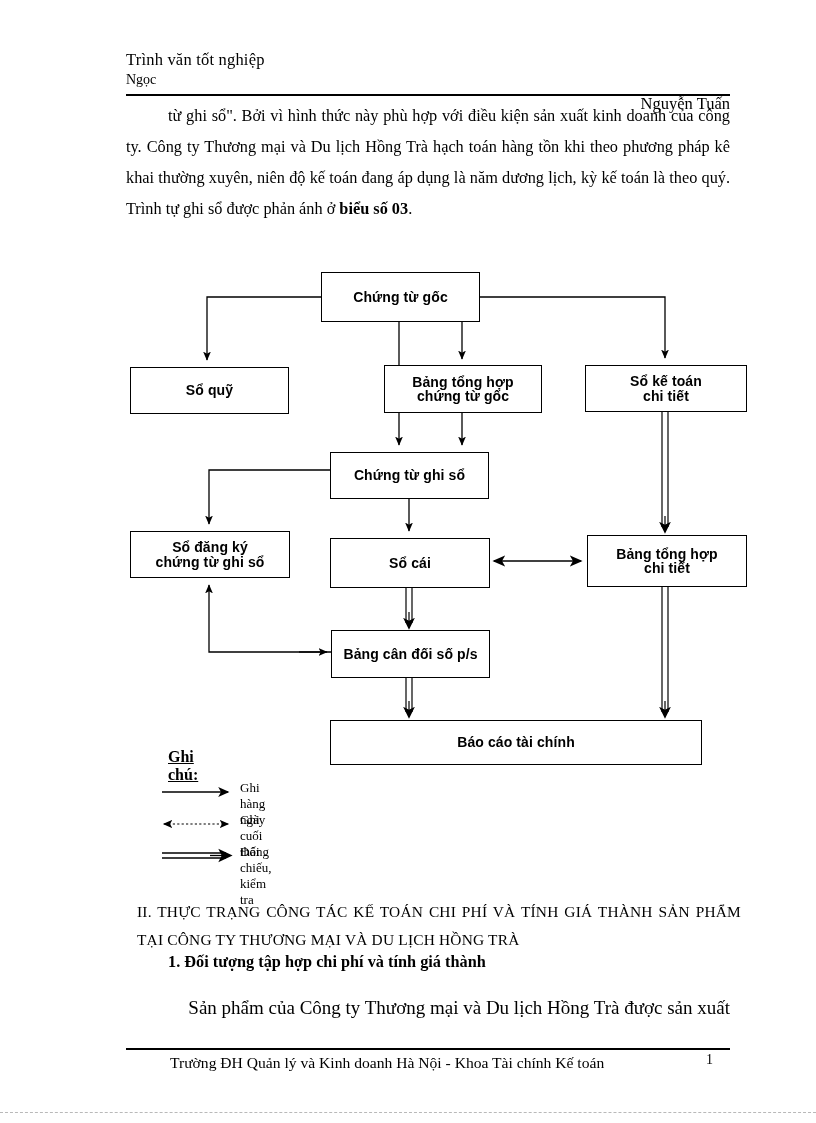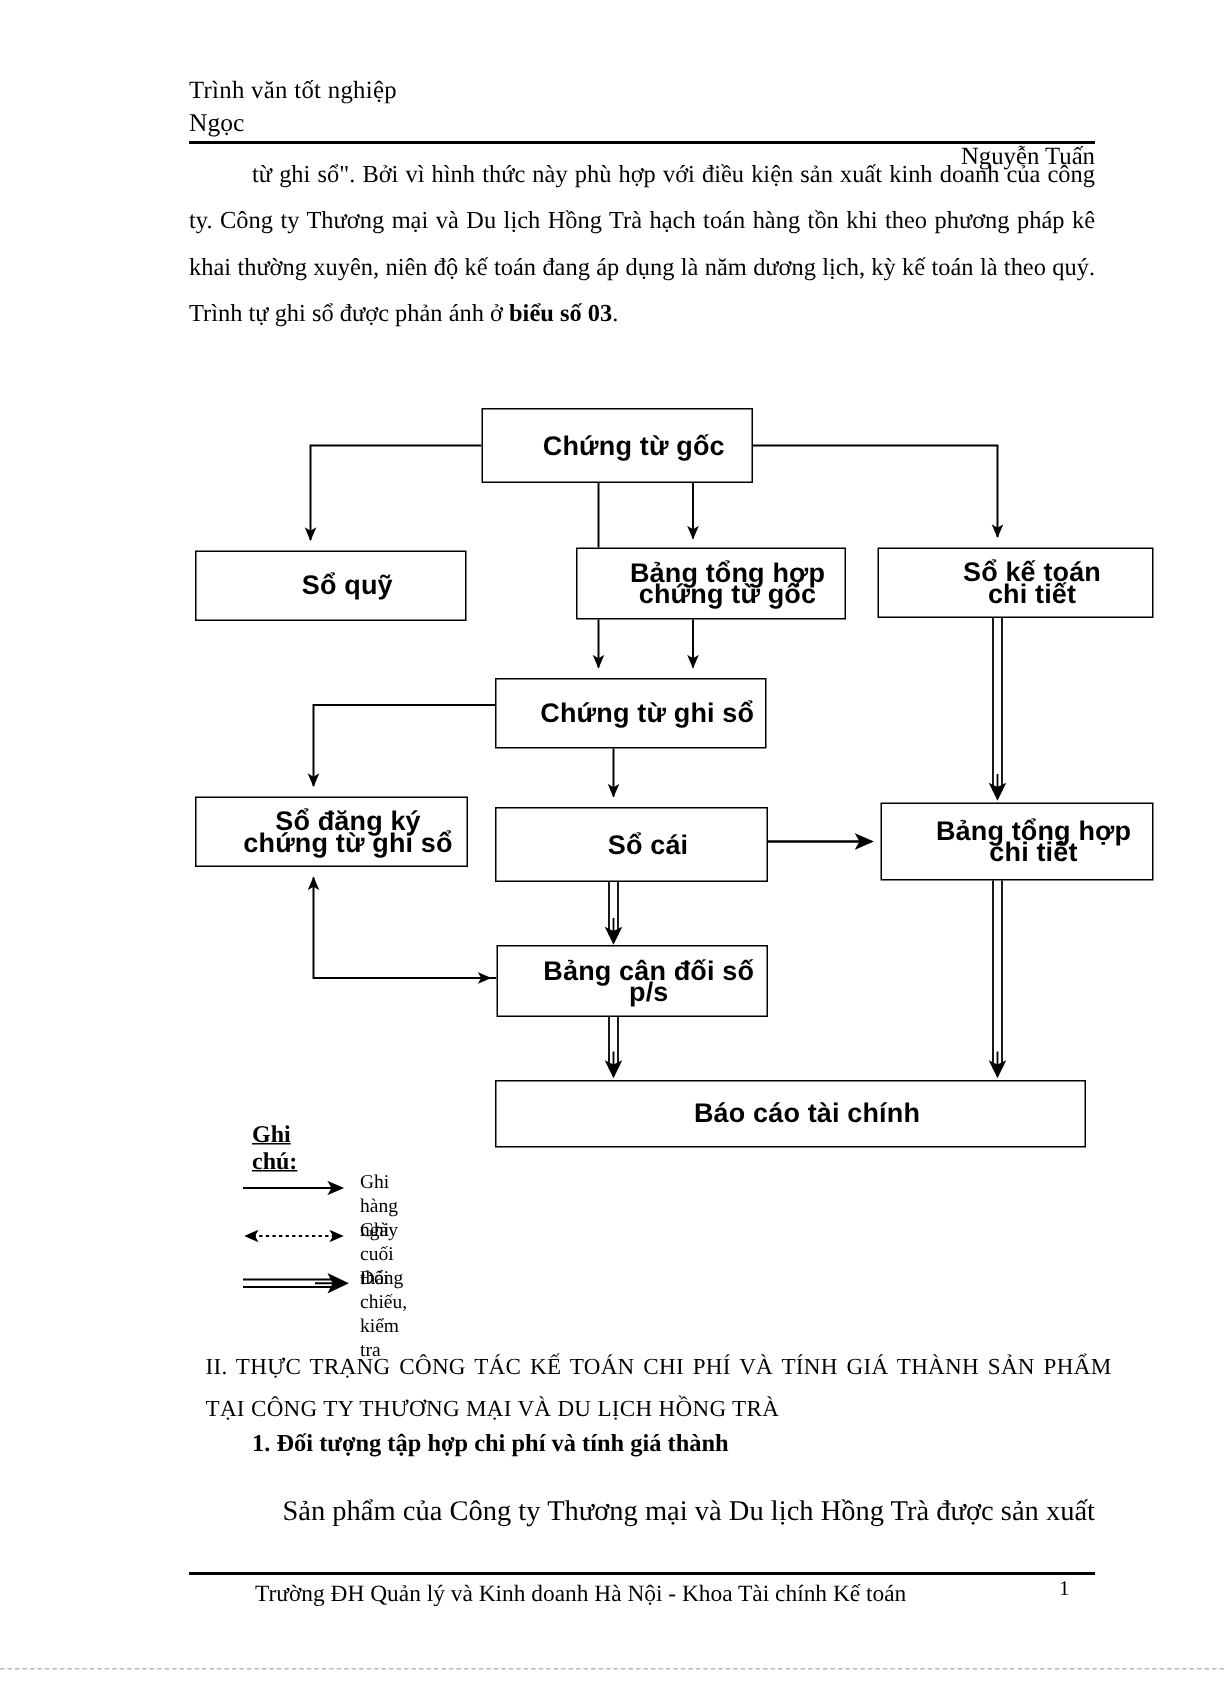--- a/index.html
+++ b/index.html
@@ -10,35 +10,35 @@
     color:#000;
     position:relative;
     overflow:hidden;
   }
   .page{position:absolute;left:0;top:0;width:816px;height:1123px;}
 
   
   .hdr{position:absolute;left:126px;top:50px;width:604px;height:44px;}
   .hdr-left{position:absolute;left:0;top:0;font-size:16.5px;letter-spacing:.2px;}
   .hdr-right{position:absolute;right:0;top:0;font-size:16.5px;margin-top:44px;}
-  .hdr-wrap{position:absolute;left:0;top:22px;font-size:17px;}
+  .hdr-wrap{position:absolute;left:0;top:22px;font-size:14px;}
   .hdr-rule{position:absolute;left:126px;top:94px;width:604px;height:0;border-top:2px solid #000;}
 
   
   .para{position:absolute;left:126px;top:100px;width:604px;
         font-size:16.3px;line-height:31px;text-align:justify;}
   .para .ind{display:inline-block;width:42px;}
   .para b{font-weight:bold;}
 
   
   .diagram{position:absolute;left:0;top:0;width:816px;height:800px;}
   .box{position:absolute;border:1.4px solid #000;background:#fff;
        display:flex;align-items:center;justify-content:center;text-align:center;
        font-family:"Liberation Sans", sans-serif;font-weight:bold;
-       font-size:18px;line-height:14.5px;letter-spacing:.1px;padding-left:22px;}
+       font-size:14px;line-height:14.5px;letter-spacing:.1px;}
 
   
   .legend{position:absolute;left:0;top:0;}
   .legend-title{position:absolute;left:168px;top:748px;
       font-size:16px;font-weight:bold;text-decoration:underline;}
   .legend-row{position:absolute;font-size:13px;}
   .lg1{left:240px;top:780px;}
   .lg2{left:240px;top:812px;}
   .lg3{left:240px;top:844px;}
 

